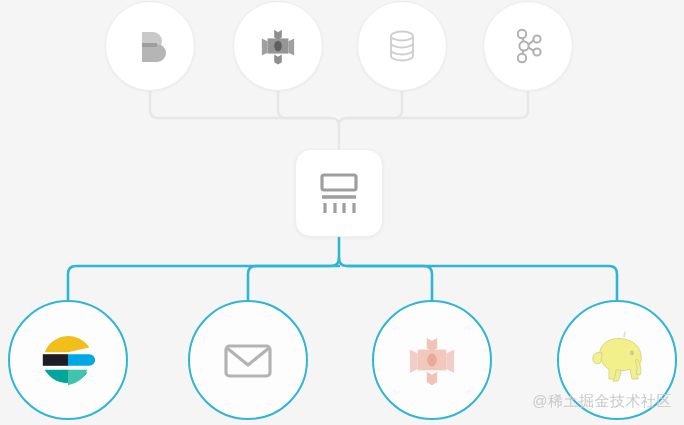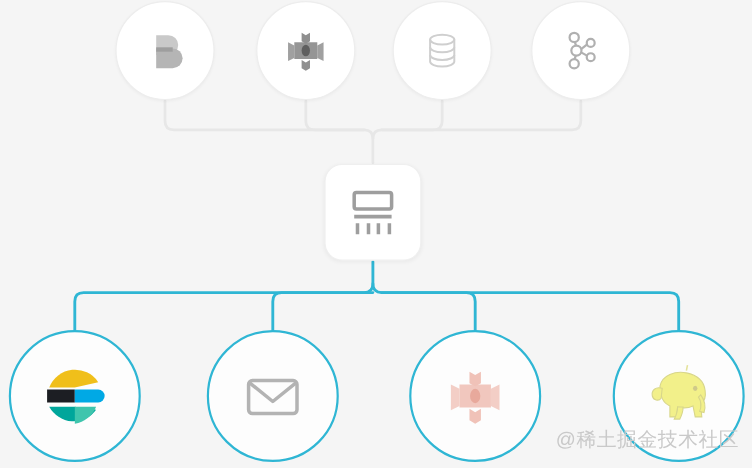--- a/index.html
+++ b/index.html
@@ -53,21 +53,21 @@
     border: 1px solid #efefef;
     background: #ffffff;
     box-shadow: 0 1px 4px rgba(0,0,0,0.05);
   }
   .glyph { display:block; }
   .watermark {
     position: absolute;
     right: 12px;
     bottom: 14px;
     color: #c9c9c9;
-    font-size: 18px;
+    font-size: 15px;
     letter-spacing: 0.5px;
     white-space: nowrap;
     user-select: none;
   }
 </style>
 </head>
 <body>
 
 <div id="stage">
 

